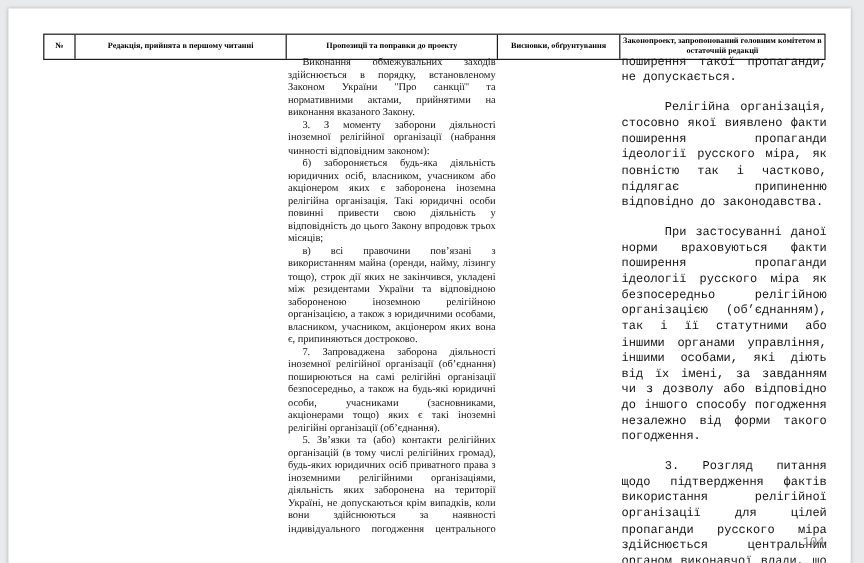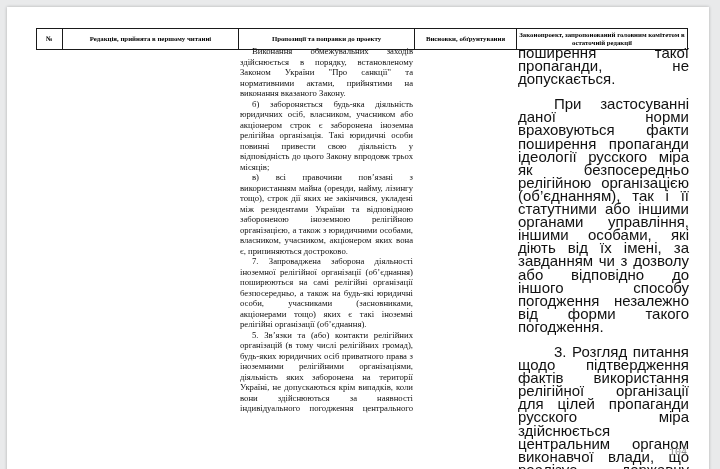--- a/index.html
+++ b/index.html
@@ -60,22 +60,22 @@
     font-family: "Liberation Serif", serif;
     font-size: 8.7px;
     line-height: 10.5px;
     text-align: justify;
     text-indent: 12px;
   }
   .col-final {
     left: 511px; width: 171px;
   }
   .col-final p {
-    font-family: Liberation Sans, sans-serif;
-    font-size: 15px;
+    font-family: Liberation Mono, monospace;
+    font-size: 10px;
     line-height: 13.1px;
     text-align: justify;
     text-indent: 36px;
     margin-bottom: 12px;
   }
   .col-final p.no-indent { text-indent: 0; }
   .cut { text-align-last: justify; }
 
   .page-number {
     position: absolute;
@@ -96,27 +96,29 @@
     <div class="tbl-header">
       <div class="th th-num">№</div>
       <div class="th th-first">Редакція, прийнята в першому читанні</div>
       <div class="th th-prop">Пропозиції та поправки до проекту</div>
       <div class="th th-concl">Висновки, обґрунтування</div>
       <div class="th th-final">Законопроект, запропонований головним комітетом в остаточній редакції</div>
     </div>
 
     <div class="col col-proposals">
       <p>Виконання обмежувальних заходів здійснюється в порядку, встановленому Законом України "Про санкції" та нормативними актами, прийнятими на виконання вказаного Закону.</p>
-      <p>б) забороняється будь-яка діяльність юридичних осіб, власником, учасником або акціонером строк є заборонена іноземна релігійна організація. Такі юридичні особи повинні привести свою діяльність у відповідність до цього Закону впродовж трьох місяців;</p>
+      <p>3. З моменту заборони діяльності іноземної релігійної організації (набрання чинності відповідним законом):</p>
+      <p>б) забороняється будь-яка діяльність юридичних осіб, власником, учасником або акціонером яких є заборонена іноземна релігійна організація. Такі юридичні особи повинні привести свою діяльність у відповідність до цього Закону впродовж трьох місяців;</p>
       <p>в) всі правочини пов’язані з використанням майна (оренди, найму, лізингу тощо), строк дії яких не закінчився, укладені між резидентами України та відповідною забороненою іноземною релігійною організацією, а також з юридичними особами, власником, учасником, акціонером яких вона є, припиняються достроково.</p>
       <p>7. Запроваджена заборона діяльності іноземної релігійної організації (об’єднання) поширюються на самі релігійні організації безпосередньо, а також на будь-які юридичні особи, учасниками (засновниками, акціонерами тощо) яких є такі іноземні релігійні організації (об’єднання).</p>
       <p class="cut">5. Зв’язки та (або) контакти релігійних організацій (в тому числі релігійних громад), будь-яких юридичних осіб приватного права з іноземними релігійними організаціями, діяльність яких заборонена на території Україні, не допускаються крім випадків, коли вони здійснюються за наявності індивідуального погодження центрального</p>
     </div>
 
     <div class="col col-final">
       <p class="no-indent">поширення такої пропаганди, не допускається.</p>
+      <p>Релігійна організація, стосовно якої виявлено факти поширення пропаганди ідеології русского міра, як повністю так і частково, підлягає припиненню відповідно до законодавства.</p>
       <p>При застосуванні даної норми враховуються факти поширення пропаганди ідеології русского міра як безпосередньо релігійною організацією (об’єднанням), так і її статутними або іншими органами управління, іншими особами, які діють від їх імені, за завданням чи з дозволу або відповідно до іншого способу погодження незалежно від форми такого погодження.</p>
       <p class="cut">3. Розгляд питання щодо підтвердження фактів використання релігійної організації для цілей пропаганди русского міра здійснюється центральним органом виконавчої влади, що реалізує державну політику у сфері релігії, в порядку, встановленому Кабінетом Міністрів України. При розгляді можуть використовуватись висновки релігієзнавчої експертизи, інформація інших центральних органів виконавчої влади, дані публічних електронних реєстрів, а також інформація, отримана від фізичних та</p>
     </div>
 
     <div class="page-number">104</div>
   </div>
 </div>
 
 </body></html>

